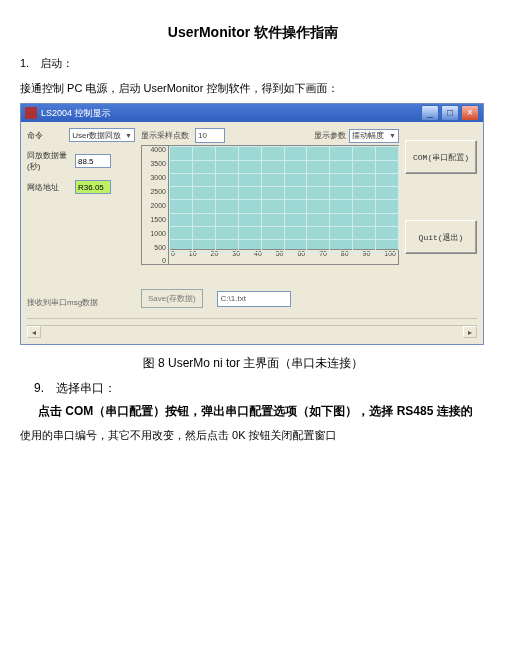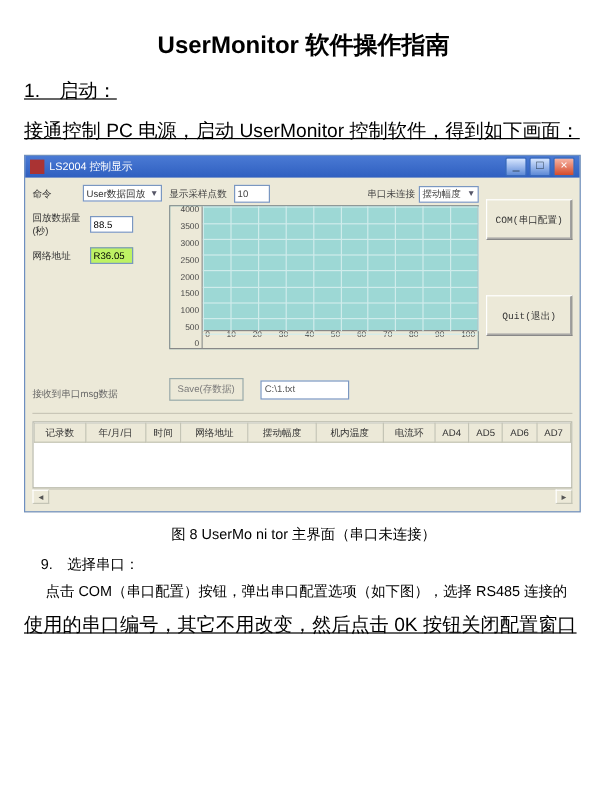--- a/index.html
+++ b/index.html
@@ -5,35 +5,35 @@
   body {
     margin: 0;
     font-family: "SimSun", "Microsoft YaHei", Arial, sans-serif;
     font-size: 12px;
     color: #000;
     background: #fff;
     width: 506px;
   }
   .doc-title {
     text-align: center;
-    font-size: 20px;
+    font-size: 14px;
     margin: 24px 0 12px;
   }
   .body-text {
     margin: 6px 20px;
-    font-size: 16px;
+    font-size: 11px;
     line-height: 1.7;
-    text-decoration: underline;
   }
   .body-text-indent {
     margin: 6px 20px 6px 34px;
   }
   .body-text-indent2 {
     margin: 6px 20px 6px 20px;
     text-indent: 1.5em;
+    font-weight: bold;
   }
   .caption {
     text-align: center;
     font-size: 12px;
     margin: 10px 0 8px;
   }
 
   
   .win {
     margin: 6px 20px;
@@ -278,21 +278,21 @@
         <div style="font-size:8px;color:#666;">接收到串口msg数据</div>
       </div>
 
       <div class="mid-col">
         <div class="chart-header">
           <span>显示采样点数</span>
           <div class="spin">
             <span>10</span>
           </div>
           <div class="lbl-right">
-            <span>串口未连接</span>
+            <span>显示参数</span>
             <div class="sel" style="width:50px">
               <span>摆动幅度</span>
               <span class="arrow">▼</span>
             </div>
           </div>
         </div>
 
         <div class="chart">
           <div class="yaxis" id="yaxis">
               <span>4000</span>
@@ -349,39 +349,20 @@
       </div>
 
       <div class="right-col">
         <div class="btn3d">COM(串口配置)</div>
         <div class="btn3d right-bottom">Quit(退出)</div>
       </div>
     </div>
 
     <hr class="sep">
 
-    <div class="tbl-wrap">
-      <table class="tbl">
-        <thead>
-            <tr id="thead-row">
-              <th>记录数</th>
-              <th>年/月/日</th>
-              <th>时间</th>
-              <th>网络地址</th>
-              <th>摆动幅度</th>
-              <th>机内温度</th>
-              <th>电流环</th>
-              <th>AD4</th>
-              <th>AD5</th>
-              <th>AD6</th>
-              <th>AD7</th>
-            </tr>
-          </thead>
-      </table>
-    </div>
     <div class="scroll-h">
       <div class="sbtn">◂</div>
       <div class="track"></div>
       <div class="sbtn">▸</div>
     </div>
   </div>
 </div>
 
 <div class="caption">图 8 UserMo ni tor 主界面（串口未连接）</div>
 

